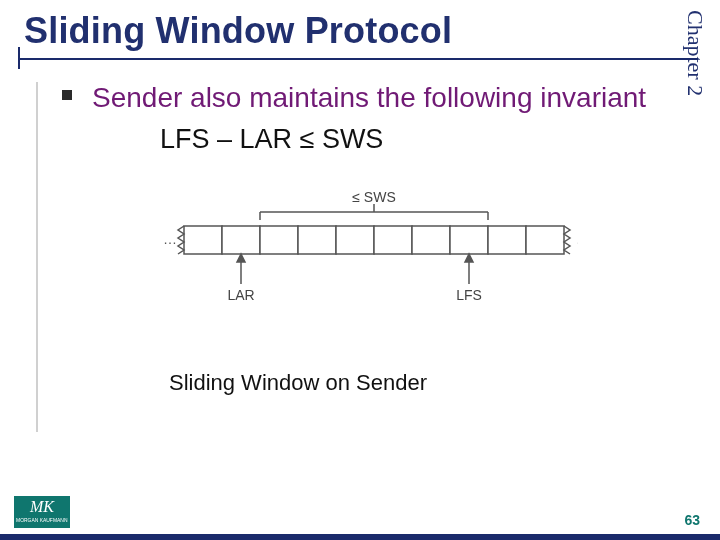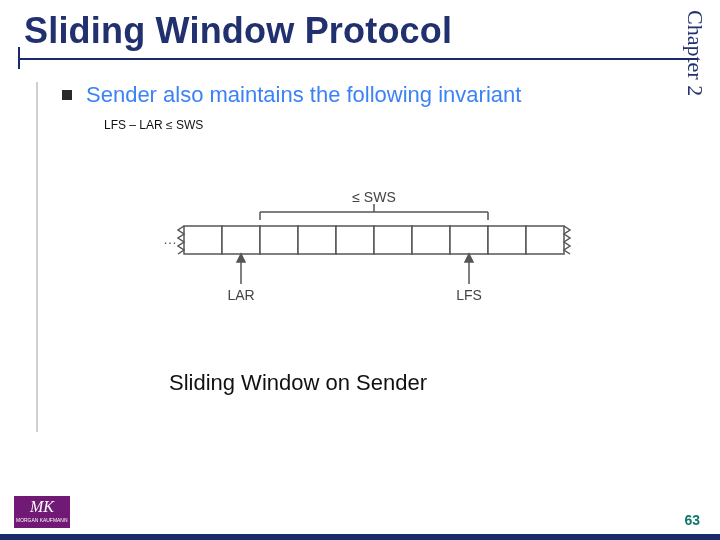--- a/index.html
+++ b/index.html
@@ -57,35 +57,35 @@
   }
   .body {
     position: absolute;
     left: 62px;
     top: 82px;
     right: 60px;
   }
   .bullet-row {
     display: flex;
     align-items: flex-start;
-    gap: 14px;
-    font-size: 22px;
-    color: #3b82f6;
+    gap: 20px;
+    font-size: 28px;
+    color: #701a75;
   }
   .bullet-sq {
     width: 10px;
     height: 10px;
     background: #2a2a2a;
     margin-top: 8px;
     flex: 0 0 auto;
   }
   .sub {
-    margin-left: 42px;
+    margin-left: 98px;
     margin-top: 10px;
-    font-size: 12px;
+    font-size: 27px;
     color: #111;
   }
   .diagram {
     position: absolute;
     left: 158px;
     top: 190px;
     width: 420px;
     height: 140px;
   }
   .caption {
@@ -104,21 +104,21 @@
     width: 720px;
     height: 6px;
     background: #1a2a6b;
   }
   .logo {
     position: absolute;
     left: 14px;
     bottom: 12px;
     width: 56px;
     height: 32px;
-    background: #701a75;
+    background: #0f766e;
     color: #fff;
     font-size: 9px;
     line-height: 10px;
     display: flex;
     flex-direction: column;
     align-items: center;
     justify-content: center;
   }
   .logo .mk { font-size: 16px; font-style: italic; font-family: Georgia, serif; line-height: 16px; }
   .page-num {

